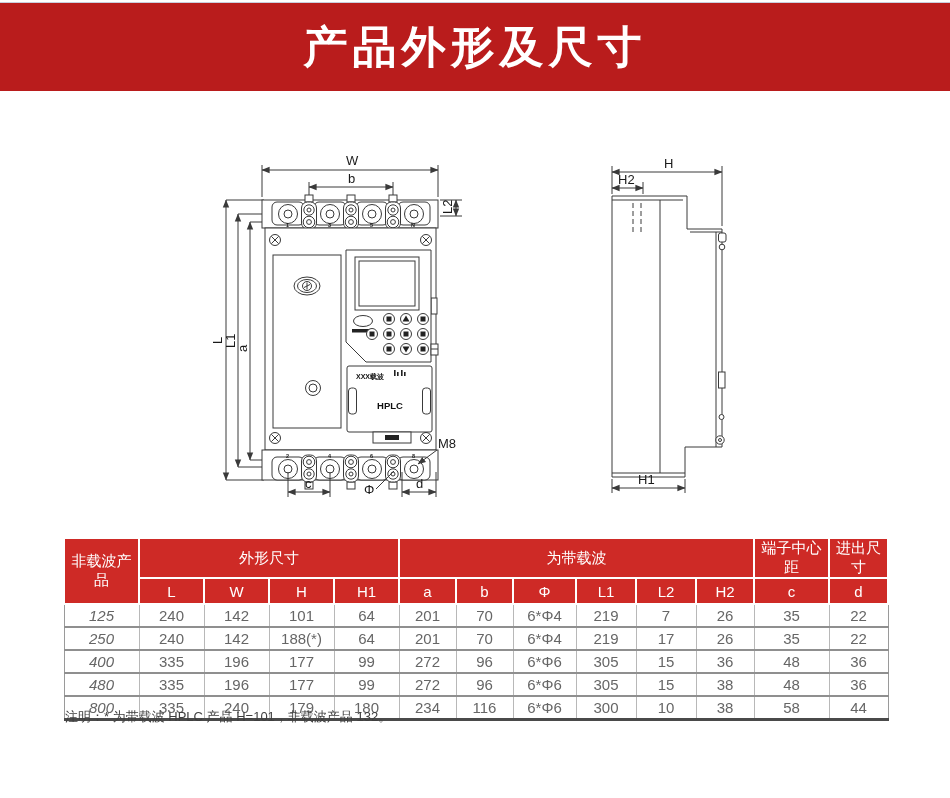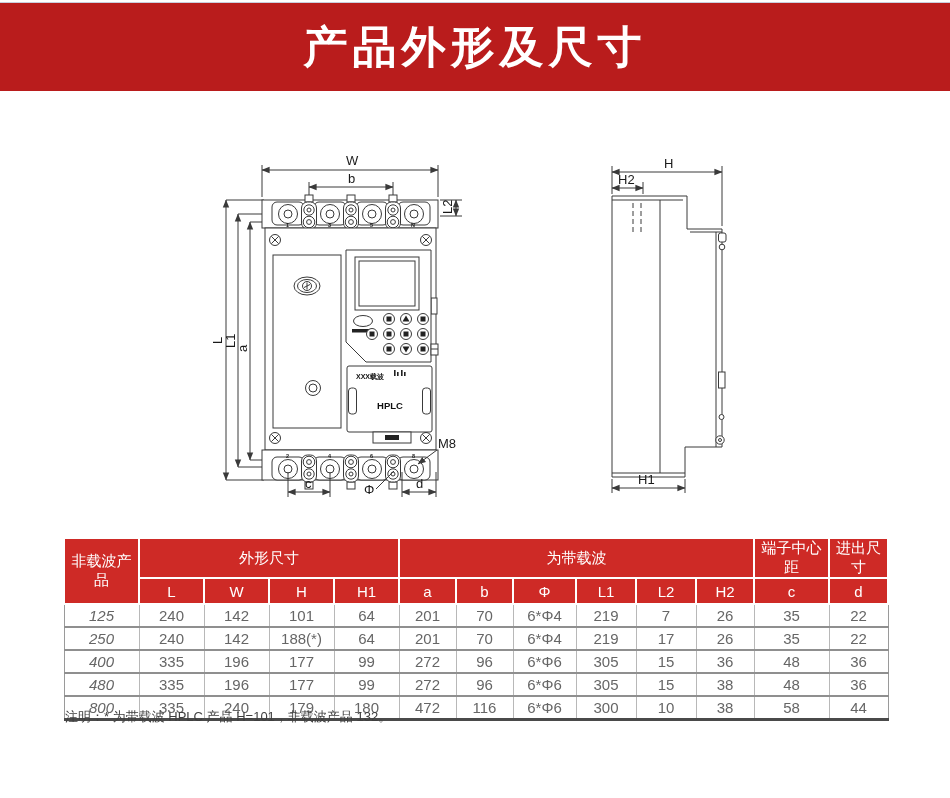--- a/index.html
+++ b/index.html
@@ -351,21 +351,21 @@
       <td>38</td>
       <td>48</td>
       <td>36</td>
     </tr>
     <tr>
       <td>800</td>
       <td>335</td>
       <td>240</td>
       <td>179</td>
       <td>180</td>
-      <td>472</td>
+      <td>234</td>
       <td>116</td>
       <td>6*Φ6</td>
       <td>300</td>
       <td>10</td>
       <td>38</td>
       <td>58</td>
       <td>44</td>
     </tr>
   </tbody>
 </table>

